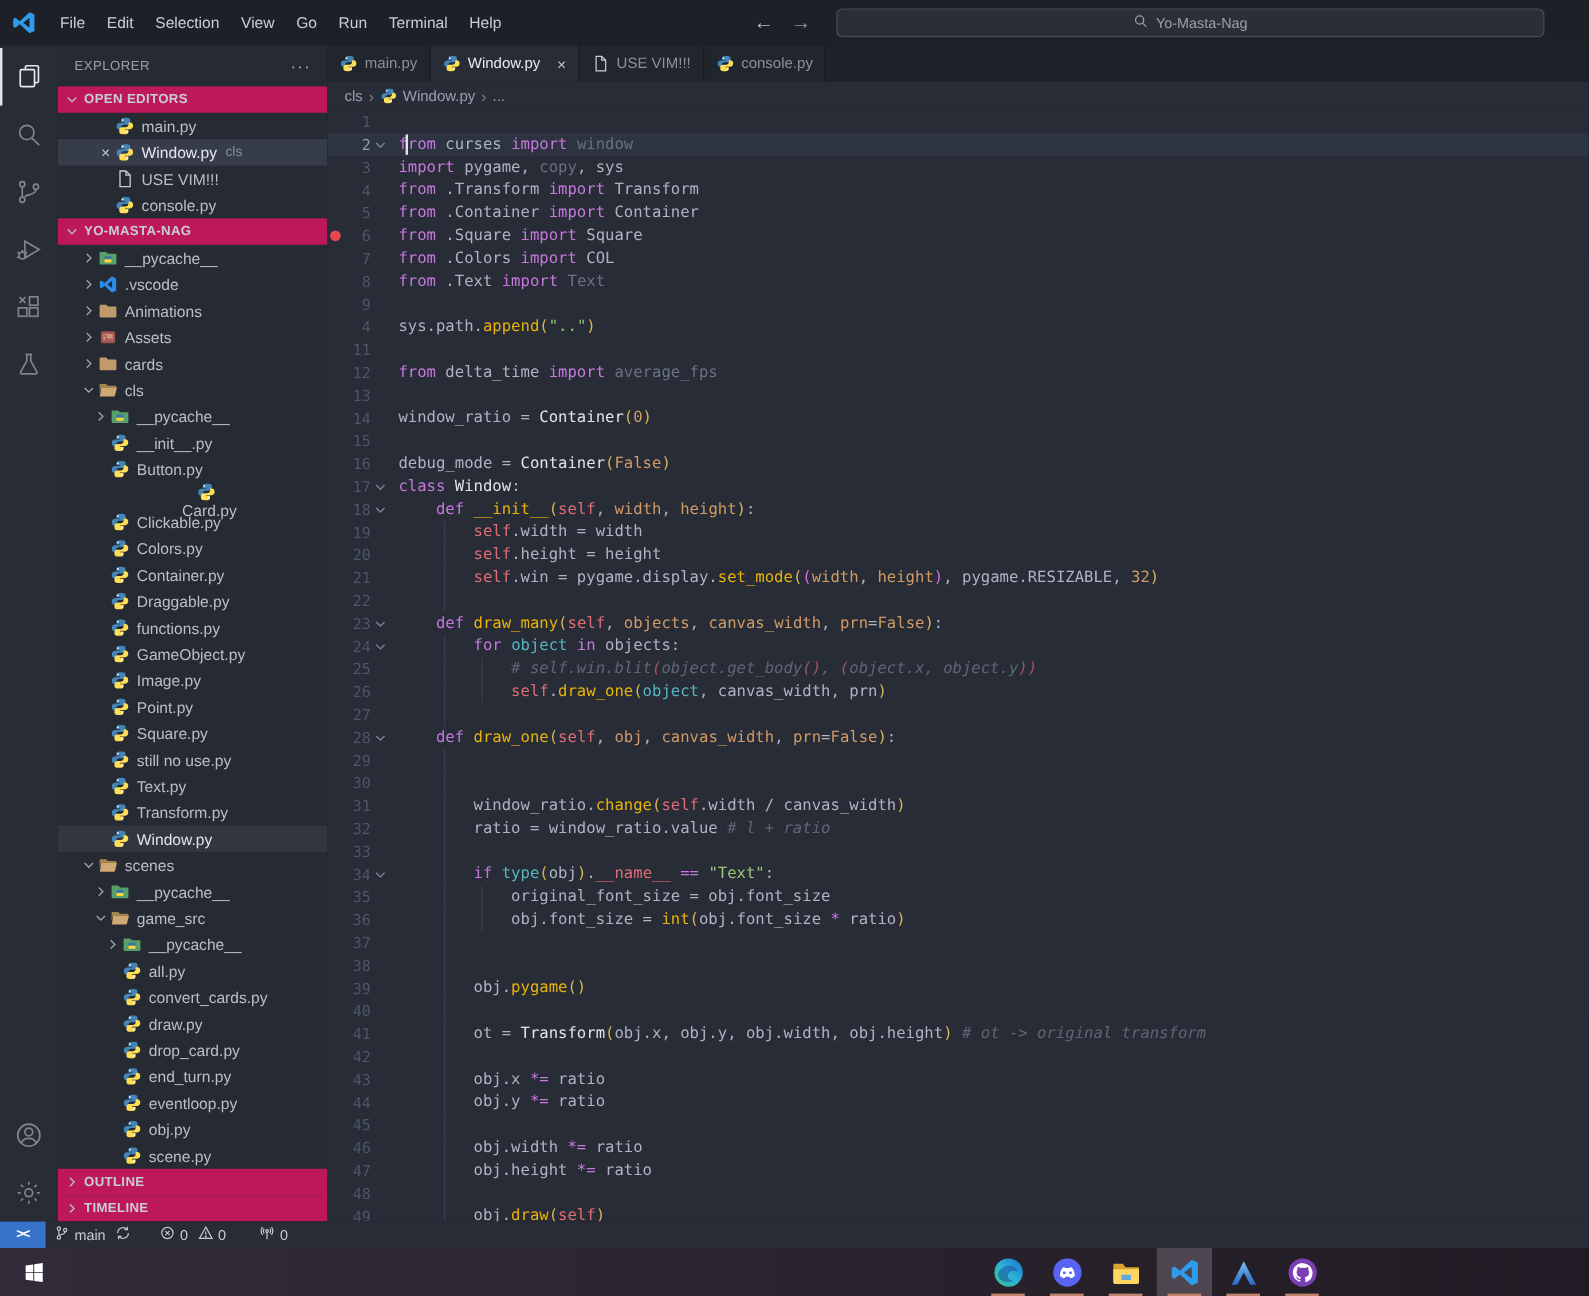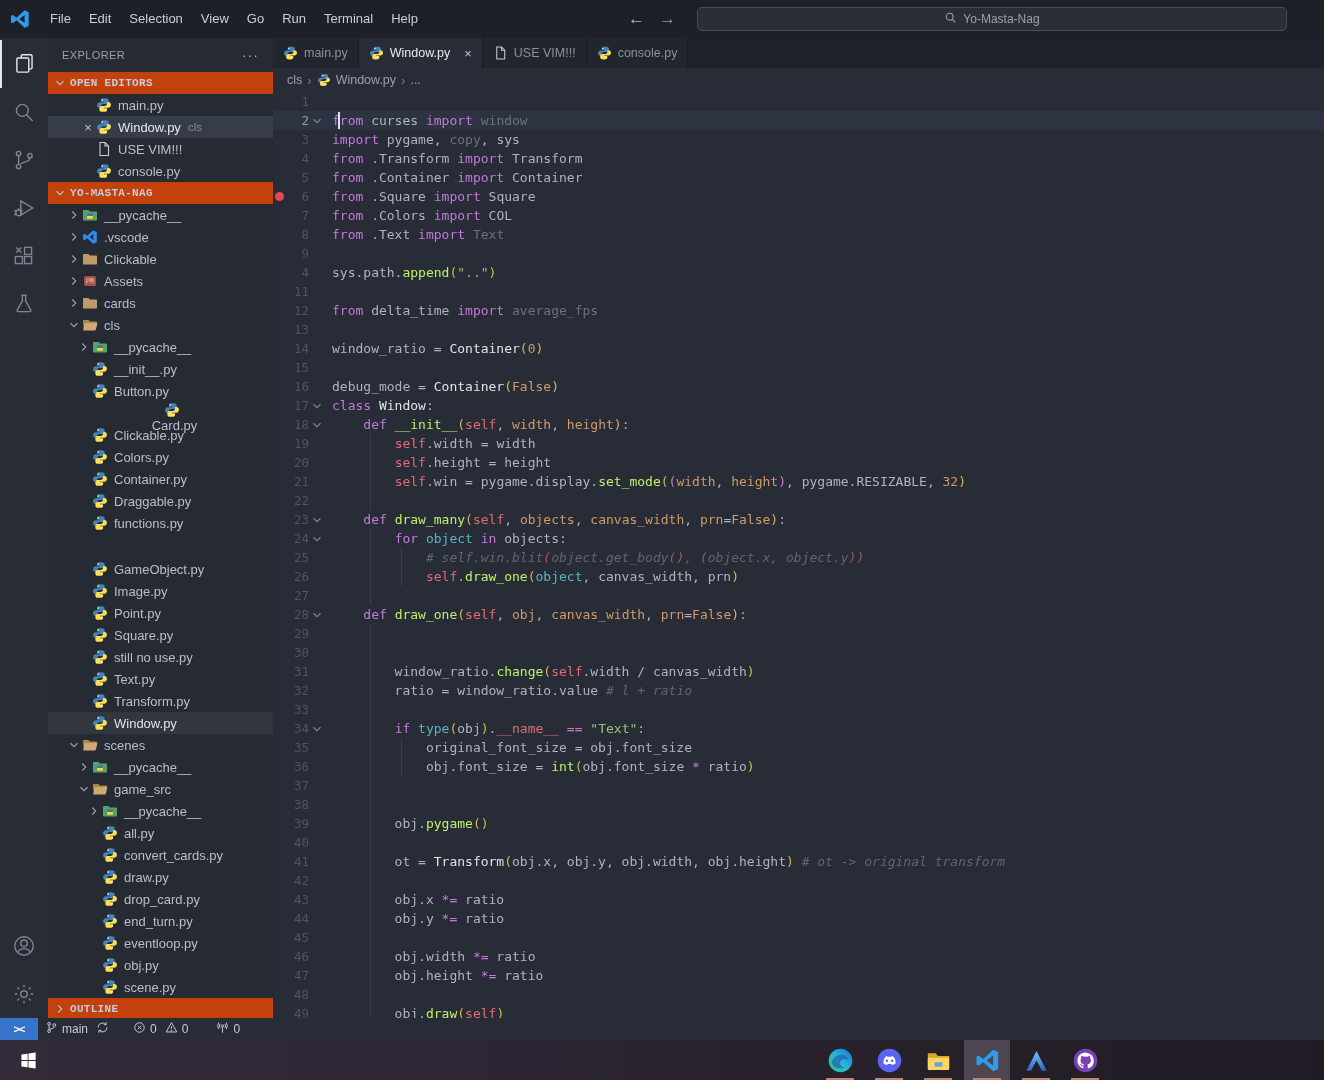--- a/index.html
+++ b/index.html
@@ -28,23 +28,23 @@
   .act-icon svg { stroke:#7d8593; }
   .act-icon.active svg { stroke:#e4e7ec; }
   .act-icon.active { border-left:2px solid #e4e7ec; }
 
   
   #sidebar { position:absolute; left:48px; top:38px; width:225px; height:980px;
              background:#262a33; overflow:hidden; }
   #sidebar-title { height:34px; display:flex; align-items:center; padding:0 14px;
                    color:#9aa1ad; font-size:11px; letter-spacing:.4px; }
   #sidebar-title .more { margin-left:auto; color:#aeb4bf; font-size:14px; letter-spacing:1px; }
-  .section-header { height:22px; display:flex; align-items:center; background:#c2410c;
+  .section-header { height:22px; display:flex; align-items:center; background:#be185d;
                     color:#c7ccd6; font-size:11px; font-weight:bold; letter-spacing:.3px;
-                    padding-left:4px; gap:2px;font-family:Liberation Mono, monospace; }
+                    padding-left:4px; gap:2px; }
   .section-header svg { stroke:#b7bdc7; }
   .row { height:22px; display:flex; align-items:center; font-size:13px;
          color:#b9bfca; white-space:nowrap; }
   .row .chev { width:16px; display:flex; justify-content:center; flex:none; }
   .row .chev svg { stroke:#9aa1ad; }
   .row .fico { width:16px; height:16px; margin-right:6px; flex:none;
                display:flex; align-items:center; justify-content:center; }
   .row .close-slot { width:16px; flex:none; display:flex; align-items:center;
                      justify-content:center; color:#c3c9d3; font-size:13px; }
   .row .desc { color:#858c99; font-size:11.5px; margin-left:7px; }
@@ -77,21 +77,21 @@
   .cl .bpcol { width:12px; flex:none; display:flex; align-items:center; justify-content:center; }
   .bp-dot { width:9px; height:9px; border-radius:50%; background:#e5484d; }
   .cl .lnum { width:24px; flex:none; text-align:right; color:#4d5566; font-size:12.5px; }
   .cl.current .lnum { color:#949db0; }
   .cl .foldcol { width:16px; flex:none; display:flex; align-items:center; justify-content:center; }
   .cl .foldcol svg { stroke:#7d8593; }
   .cl .ctext { white-space:pre; padding-left:7px; }
   .guide { position:absolute; top:0; width:1px; height:19px; background:#373e4d; }
   .caret { position:absolute; left:65px; top:1px; width:1.6px; height:17px; background:#dfe3ea; }
 
-  .tk-kw{color:#c678dd} .tk-fn{color:#bef264} .tk-cls{color:#dfe3ea}
+  .tk-kw{color:#c678dd} .tk-fn{color:#eab308} .tk-cls{color:#dfe3ea}
   .tk-slf{color:#e06c75} .tk-par{color:#d19a66} .tk-num{color:#d19a66}
   .tk-str{color:#98c379} .tk-op{color:#c678dd}
   .tk-com{color:#5f6672;font-style:italic} .tk-cox{color:#a05560;font-style:italic}
   .tk-dim{color:#6a7180} .tk-cy{color:#56b6c2} .tk-txt{color:#adb4c0}
   .tk-b1{color:#d8b554} .tk-b2{color:#d670d6}
 
   
   #statusbar { position:absolute; left:0; top:1018px; width:1324px; height:22px;
                background:#272c37; display:flex; align-items:center; color:#c6ccd6;
                font-size:12px; }
@@ -302,21 +302,21 @@
           <span class="chev">
             <svg width="14" height="14" viewBox="0 0 16 16" fill="none">
               <path d="M6 4l4 4-4 4" stroke-width="1.3"></path>
             </svg>
           </span>
           <span class="fico">
             <svg width="16" height="16" viewBox="0 0 16 16" fill="none">
               <path fill="#c09a6a" d="M1.5 3h5L8 4.5h6.3c.4 0 .7.3.7.7v7.3c0 .6-.4 1-1 1H2c-.6 0-1-.4-1-1V3.5c0-.3.2-.5.5-.5z"></path>
             </svg>
           </span>
-          <span>Clickable</span>
+          <span>Animations</span>
         </div>
         <div class="row" style="padding-left: 18px;">
           <span class="chev">
             <svg width="14" height="14" viewBox="0 0 16 16" fill="none">
               <path d="M6 4l4 4-4 4" stroke-width="1.3"></path>
             </svg>
           </span>
           <span class="fico">
             <svg width="16" height="16" viewBox="0 0 16 16" fill="none">
               <rect x="2" y="3" width="12" height="10" rx="1.5" fill="#a0524d"></rect>
@@ -458,21 +458,21 @@
           <span class="fico">
             <svg width="16" height="16" viewBox="0 0 16 16" fill="none">
               <path fill="#4584b6" d="M7.9 1.2c-1.7 0-2.9.6-2.9 1.9v1.7h3.1v.5H3.9c-1.6 0-2.8 1.1-2.8 2.9S2.1 11 3.7 11h1.2V9.4C4.9 8 6.1 6.9 7.5 6.9h3c1.2 0 2.1-.9 2.1-2.1V3.1c0-1.2-1.2-1.9-2.9-1.9z"></path>
               <path fill="#ffde57" d="M8.1 14.8c1.7 0 2.9-.6 2.9-1.9v-1.7H7.9v-.5h4.2c1.6 0 2.8-1.1 2.8-2.9S13.9 5 12.3 5h-1.2v1.6c0 1.4-1.2 2.5-2.6 2.5h-3c-1.2 0-2.1.9-2.1 2.1v1.7c0 1.2 1.2 1.9 2.9 1.9z"></path>
               <circle cx="6.2" cy="3.1" r=".75" fill="#fff"></circle>
               <circle cx="9.8" cy="12.9" r=".75" fill="#fff"></circle>
             </svg>
           </span>
           <span>functions.py</span>
         </div>
-        <div class="row" style="padding-left: 28px; margin-top: 24px;">
+        <div class="row" style="padding-left: 28px;">
           <span class="chev"></span>
           <span class="fico">
             <svg width="16" height="16" viewBox="0 0 16 16" fill="none">
               <path fill="#4584b6" d="M7.9 1.2c-1.7 0-2.9.6-2.9 1.9v1.7h3.1v.5H3.9c-1.6 0-2.8 1.1-2.8 2.9S2.1 11 3.7 11h1.2V9.4C4.9 8 6.1 6.9 7.5 6.9h3c1.2 0 2.1-.9 2.1-2.1V3.1c0-1.2-1.2-1.9-2.9-1.9z"></path>
               <path fill="#ffde57" d="M8.1 14.8c1.7 0 2.9-.6 2.9-1.9v-1.7H7.9v-.5h4.2c1.6 0 2.8-1.1 2.8-2.9S13.9 5 12.3 5h-1.2v1.6c0 1.4-1.2 2.5-2.6 2.5h-3c-1.2 0-2.1.9-2.1 2.1v1.7c0 1.2 1.2 1.9 2.9 1.9z"></path>
               <circle cx="6.2" cy="3.1" r=".75" fill="#fff"></circle>
               <circle cx="9.8" cy="12.9" r=".75" fill="#fff"></circle>
             </svg>
           </span>
           <span>GameObject.py</span>

